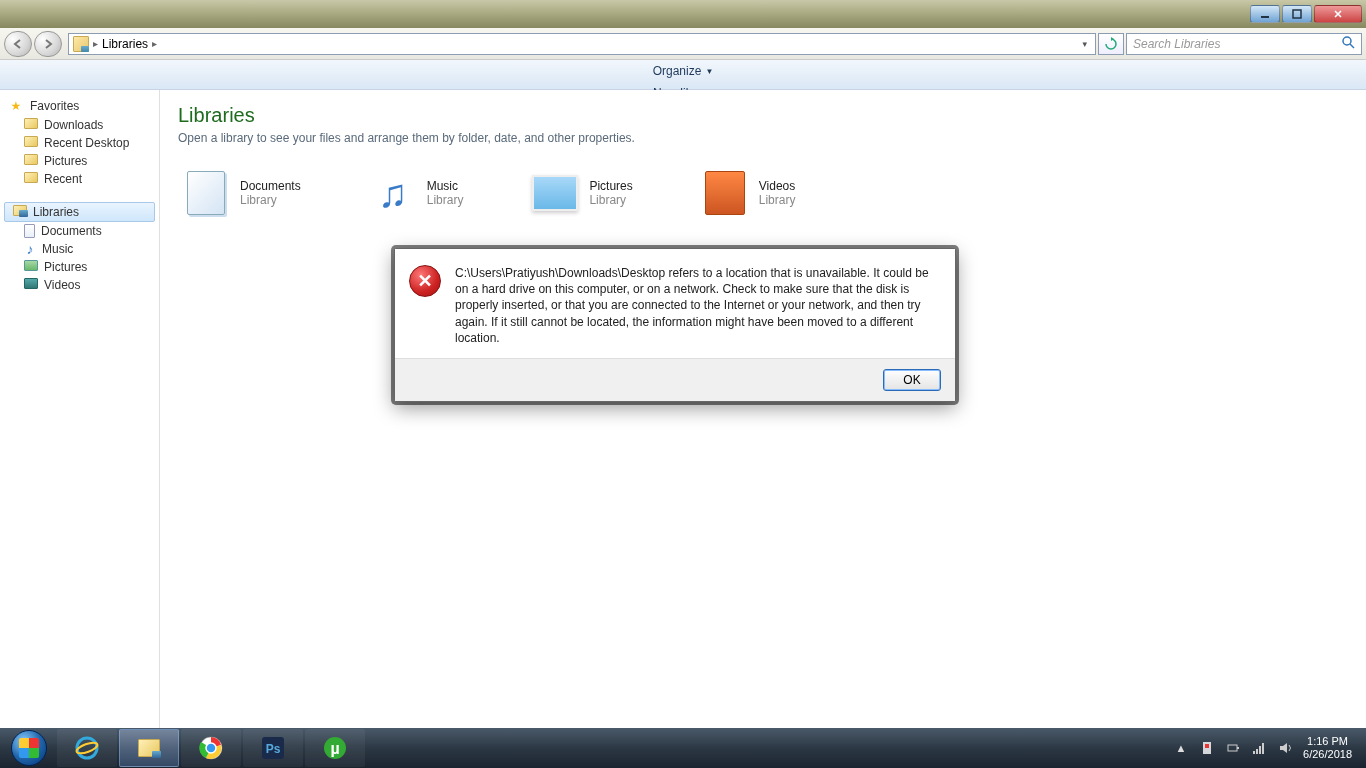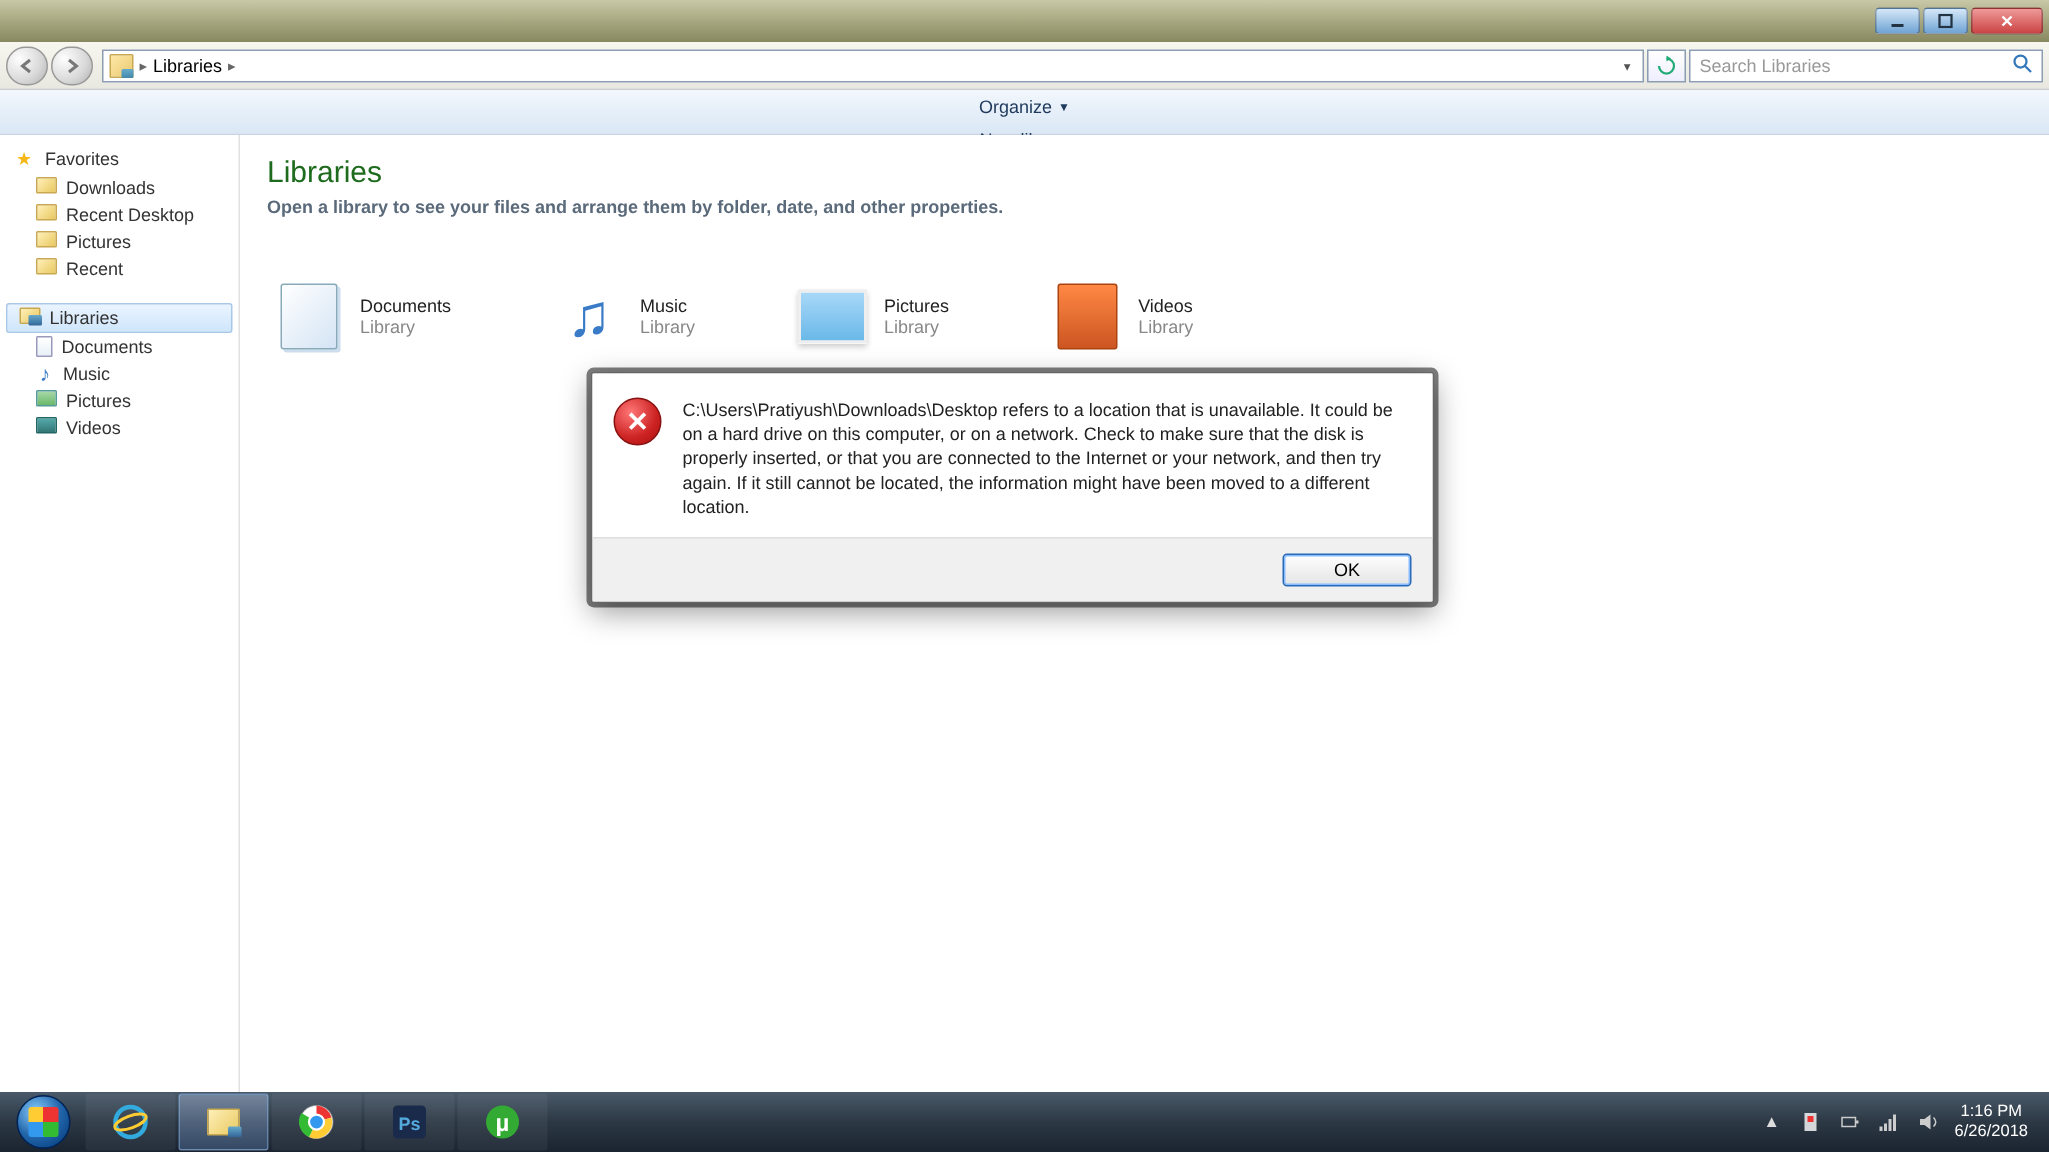--- a/index.html
+++ b/index.html
@@ -13,21 +13,21 @@
 .tb-close svg{color:#fff;}
 .navbar{height:32px;background:linear-gradient(to bottom,#f7f7f0,#e8e8e0);border-bottom:1px solid #ccc;display:flex;align-items:center;padding:0 4px;gap:2px;}
 .nav-btn{width:28px;height:26px;border-radius:13px;background:radial-gradient(circle at 30% 30%,#fefefe,#d8d8d8 60%,#b0b0b0);border:1px solid #999;display:flex;align-items:center;justify-content:center;}
 .nav-btn.fwd{margin-right:4px;}
 .addr-bar{flex:1;height:22px;background:#fff;border:1px solid #8b9cb3;display:flex;align-items:center;padding:0 4px;gap:4px;font-size:12px;}
 .addr-icon{width:16px;height:16px;background:linear-gradient(135deg,#ffe9a8,#e8c870);border:1px solid #c8a850;border-radius:1px;position:relative;}
 .addr-icon::after{content:"";position:absolute;bottom:-1px;right:-1px;width:8px;height:6px;background:linear-gradient(#6ac,#48a);border-radius:1px;}
 .addr-sep{color:#666;font-size:10px;}
 .addr-drop{margin-left:auto;color:#555;font-size:9px;padding:0 4px;}
 .refresh-btn{width:26px;height:22px;border:1px solid #8b9cb3;background:linear-gradient(#fff,#eef);display:flex;align-items:center;justify-content:center;color:#2a6;}
-.search-box{width:236px;height:22px;border:1px solid #8b9cb3;background:#fff;display:flex;align-items:center;padding:0 6px;color:#999;font-size:12px;}
+.search-box{width:236px;height:22px;border:1px solid #8b9cb3;background:#fff;display:flex;align-items:center;padding:0 6px;color:#999;font-size:12px;font-style:italic;}
 .search-box .mag{margin-left:auto;color:#2a6;font-style:normal;}
 .toolbar{height:30px;background:linear-gradient(to bottom,#f2f7fc,#dae7f5);border-bottom:1px solid #c8d4e3;display:flex;align-items:center;padding:0 10px;font-size:12px;flex-direction:column;}
 .tb-item{color:#1e395b;padding:4px 8px;cursor:pointer;display:flex;align-items:center;gap:4px;}
 .tb-dd{font-size:8px;}
 .tb-spacer{flex:1;}
 .tb-icon{width:22px;height:22px;display:flex;align-items:center;justify-content:center;color:#345;}
 .content{flex:1;display:flex;overflow:hidden;}
 .sidebar{width:160px;background:#fff;border-right:1px solid #e0e0e0;padding:6px 0;font-size:12px;overflow:auto;}
 .side-group{margin-bottom:14px;}
 .side-head{display:flex;align-items:center;gap:6px;padding:2px 8px;color:#333;}
@@ -38,21 +38,21 @@
 .ico-fold{background:linear-gradient(135deg,#fff0b8,#e8c860);border:1px solid #c8a850;border-radius:1px;width:14px;height:11px;}
 .ico-lib{background:linear-gradient(135deg,#fff0b8,#e8c860);border:1px solid #c8a850;border-radius:1px;width:14px;height:11px;position:relative;}
 .ico-lib::after{content:"";position:absolute;bottom:-2px;right:-2px;width:9px;height:7px;background:linear-gradient(#6ac,#369);border-radius:1px;}
 .ico-doc{background:linear-gradient(#fff,#e8f0f8);border:1px solid #99b;width:11px;height:14px;border-radius:1px;}
 .ico-mus{width:12px;height:14px;position:relative;}
 .ico-mus::before{content:"♪";color:#3a7bc8;font-size:14px;line-height:14px;}
 .ico-pic{background:linear-gradient(#a8d8a8,#6ab86a);border:1px solid #599;width:14px;height:11px;border-radius:1px;}
 .ico-vid{background:linear-gradient(#5aa,#377);border:1px solid #266;width:14px;height:11px;border-radius:1px;}
 .main{flex:1;background:#fff;padding:14px 18px;overflow:auto;}
 .main-title{font-size:20px;color:#1e6b1e;font-weight:normal;margin-bottom:4px;}
-.main-sub{font-size:12px;color:#5a6a7a;margin-bottom:38px;font-weight:bold;}
+.main-sub{font-size:12px;color:#5a6a7a;margin-bottom:20px;}
 .lib-grid{display:flex;gap:60px;flex-wrap:wrap;}
 .lib-item{display:flex;align-items:center;gap:10px;cursor:pointer;padding:4px;}
 .lib-icon{width:48px;height:48px;display:flex;align-items:center;justify-content:center;}
 .lib-icon.doc{position:relative;}
 .lib-icon.doc::before{content:"";width:36px;height:42px;background:linear-gradient(135deg,#fff,#d4e4f4);border:1px solid #8ab;border-radius:2px;box-shadow:2px 2px 0 #cde;display:block;}
 .lib-icon.mus::before{content:"♫";font-size:40px;color:#3a7bc8;}
 .lib-icon.pic{position:relative;}
 .lib-icon.pic::before{content:"";width:42px;height:32px;background:linear-gradient(#a8d8f8,#6ab8e8);border:2px solid #eee;box-shadow:0 2px 4px rgba(0,0,0,0.2);display:block;}
 .lib-icon.vid{position:relative;}
 .lib-icon.vid::before{content:"";width:38px;height:42px;background:linear-gradient(#f84,#c52);border:1px solid #a41;border-radius:2px;display:block;}
@@ -63,21 +63,21 @@
 .status-icon{width:36px;height:30px;background:linear-gradient(135deg,#fff0b8,#e8c860);border:1px solid #c8a850;border-radius:2px;position:relative;}
 .status-icon::after{content:"";position:absolute;bottom:-3px;right:-3px;width:18px;height:13px;background:linear-gradient(#6ac,#369);border-radius:1px;}
 .status-text{font-size:12px;color:#444;}
 .dialog-overlay{position:absolute;top:248px;left:394px;width:562px;background:#f0f0f0;border:1px solid #666;box-shadow:0 0 0 3px rgba(0,0,0,0.5),0 6px 20px rgba(0,0,0,0.4);border-radius:2px;z-index:100;}
 .dialog-title{height:26px;background:linear-gradient(to bottom,#fafafa,#e0e0e0);border-bottom:1px solid #ccc;display:flex;align-items:center;padding:0 8px;font-size:12px;color:#333;}
 .dialog-close{margin-left:auto;width:42px;height:18px;background:linear-gradient(to bottom,#e77,#c33);border:1px solid #a22;border-radius:2px;display:flex;align-items:center;justify-content:center;color:#fff;}
 .dialog-body{padding:16px 18px 12px 14px;display:flex;gap:14px;background:#fff;}
 .dialog-icon{width:32px;height:32px;flex-shrink:0;border-radius:50%;background:radial-gradient(circle at 35% 30%,#f77,#c22 60%,#a11);border:1px solid #811;display:flex;align-items:center;justify-content:center;color:#fff;font-weight:bold;font-size:18px;}
 .dialog-msg{font-size:12px;color:#222;line-height:1.35;}
 .dialog-footer{padding:10px 14px;background:#f0f0f0;display:flex;justify-content:flex-end;border-top:1px solid #ddd;}
-.dialog-ok{width:86px;height:22px;background:linear-gradient(#fefefe,#e4e4e4);border:1px solid #2a6bb8;border-radius:3px;font-size:12px;display:flex;align-items:center;justify-content:center;cursor:pointer;box-shadow:0 0 0 1px #8bf inset;}
+.dialog-ok{width:58px;height:22px;background:linear-gradient(#fefefe,#e4e4e4);border:1px solid #2a6bb8;border-radius:3px;font-size:12px;display:flex;align-items:center;justify-content:center;cursor:pointer;box-shadow:0 0 0 1px #8bf inset;}
 .taskbar{position:absolute;bottom:0;left:0;right:0;height:40px;background:linear-gradient(to bottom,#4a5a6a 0%,#2c3844 50%,#1a2430 100%);display:flex;align-items:center;padding:0 2px;}
 .start-btn{width:54px;height:40px;display:flex;align-items:center;justify-content:center;}
 .orb{width:36px;height:36px;border-radius:50%;background:radial-gradient(circle at 35% 30%,#8cf,#26a 50%,#037);border:1px solid #025;display:flex;align-items:center;justify-content:center;position:relative;}
 .orb::before{content:"";position:absolute;width:20px;height:20px;background:conic-gradient(#e33 0 90deg,#3b3 90deg 180deg,#39e 180deg 270deg,#fc3 270deg 360deg);border-radius:2px;transform:rotate(0deg);}
 .task-item{width:60px;height:38px;margin:0 1px;border-radius:2px;display:flex;align-items:center;justify-content:center;background:rgba(255,255,255,0.05);}
 .task-item.active{background:linear-gradient(rgba(200,220,255,0.35),rgba(100,140,200,0.35));border:1px solid rgba(150,200,255,0.4);}
 .task-ico{width:30px;height:28px;display:flex;align-items:center;justify-content:center;}
 .tray{margin-left:auto;display:flex;align-items:center;gap:10px;padding:0 8px;color:#fff;font-size:11px;}
 .tray-ico{width:16px;height:16px;display:flex;align-items:center;justify-content:center;color:#ddd;}
 .tray-time{text-align:center;line-height:1.2;padding-right:4px;}

